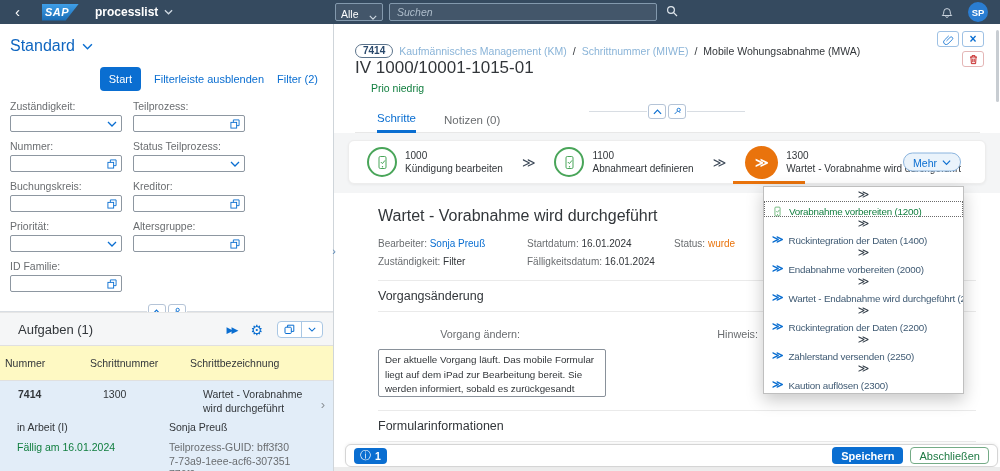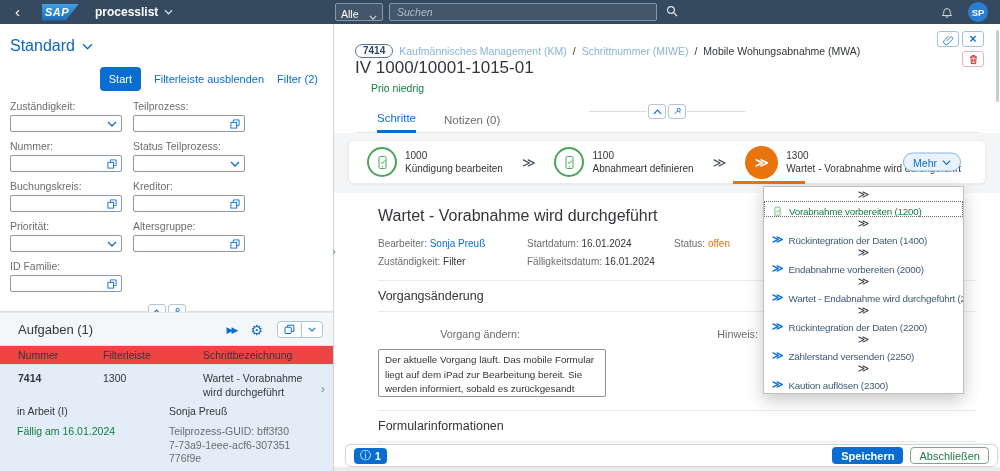--- a/index.html
+++ b/index.html
@@ -48,22 +48,22 @@
   .tasks { position:absolute; left:0; top:288px; width:333px; bottom:0; background:#f5f6f7; border-top:1px solid #e6e6e6; }
   .tasks-header { display:flex; align-items:center; padding:8px 10px 7px 18px; gap:14px; }
   .tasks-title { font-size:13px; flex:1; }
   .ico-dplay { color:#0a6ed1; font-size:9px; letter-spacing:-2px; cursor:pointer; }
   .ico-dplay::before { content:"▶▶"; }
   .ico-gear { color:#0a6ed1; font-size:14px; line-height:14px; cursor:pointer; }
   .ico-gear::before { content:"⚙"; }
   .seg { display:flex; border:1px solid #a9c7e4; border-radius:4px; background:#fff; overflow:hidden; }
   .seg-part { padding:2px 6px; display:flex; align-items:center; cursor:pointer; }
   .seg-part + .seg-part { border-left:1px solid #a9c7e4; }
-  .t-head { display:grid; grid-template-columns:85px 100px 1fr; padding-left:18px; height:20px; align-items:center;
-    background:#ef4444; border-top:1px solid #e0e0e0; border-bottom:1px solid #e0e0e0; font-size:10.5px; color:#32363a; }
+  .t-head { display:grid; grid-template-columns:85px 100px 1fr; padding-left:5px; height:36px; align-items:center;
+    background:#fef9c3; border-top:1px solid #e0e0e0; border-bottom:1px solid #e0e0e0; font-size:10.5px; color:#32363a; }
   .t-row { background:#e2edf8; border-bottom:2px solid #2a6db5; position:relative; padding:6px 0 8px; cursor:pointer; }
   .r1 { display:grid; grid-template-columns:85px 100px 110px; padding-left:18px; font-size:10.5px; line-height:1.35; }
   .r1 .num { font-weight:bold; }
   .r23 { display:grid; grid-template-columns:152px 1fr; padding:6px 12px 0 17px; font-size:10.5px; line-height:1.3; }
   .due { color:#107e3e; }
   .guid { color:#6a6d70; word-break:break-all; padding-right:28px; }
   .row-chevron { position:absolute; right:8px; top:16px; color:#8b9196; font-size:13px; }
   .row-chevron::before { content:"›"; }
 
   
@@ -315,21 +315,21 @@
         </span>
         <span class="seg-part">
           <svg width="8" height="5" viewBox="0 0 10 6">
               <path d="M1 1l4 4 4-4" fill="none" stroke="#0a6ed1" stroke-width="1.3"></path>
             </svg>
         </span>
       </div>
     </div>
     <div class="t-head">
       <span>Nummer</span>
-      <span>Filterleiste</span>
+      <span>Schrittnummer</span>
       <span>Schrittbezeichnung</span>
     </div>
     <div class="t-row">
       <div class="r1">
         <span class="num">7414</span>
         <span>1300</span>
         <span>Wartet - Vorabnahme wird durchgeführt</span>
       </div>
       <div class="r23">
         <span>in Arbeit (I)</span>
@@ -439,21 +439,21 @@
       </div>
     </div>
   </div>
 
   <div class="step-content">
     <div class="step-title">Wartet - Vorabnahme wird durchgeführt</div>
 
     <div class="fields">
       <div><span class="lab">Bearbeiter:</span> <span class="val-link">Sonja Preuß</span></div>
       <div><span class="lab">Startdatum:</span> <span>16.01.2024</span></div>
-      <div><span class="lab">Status:</span> <span class="val-warn">offen</span></div>
+      <div><span class="lab">Status:</span> <span class="val-warn">wurde</span></div>
       <div><span class="lab">Zuständigkeit:</span> <span>Filter</span></div>
       <div><span class="lab">Fälligkeitsdatum:</span> <span>16.01.2024</span></div>
       <div></div>
     </div>
 
     <div class="sec-title">Vorgangsänderung</div>
 
     <div class="form">
       <div class="f-lab">Vorgang ändern:</div>
       <div class="f-lab">Hinweis:</div>

